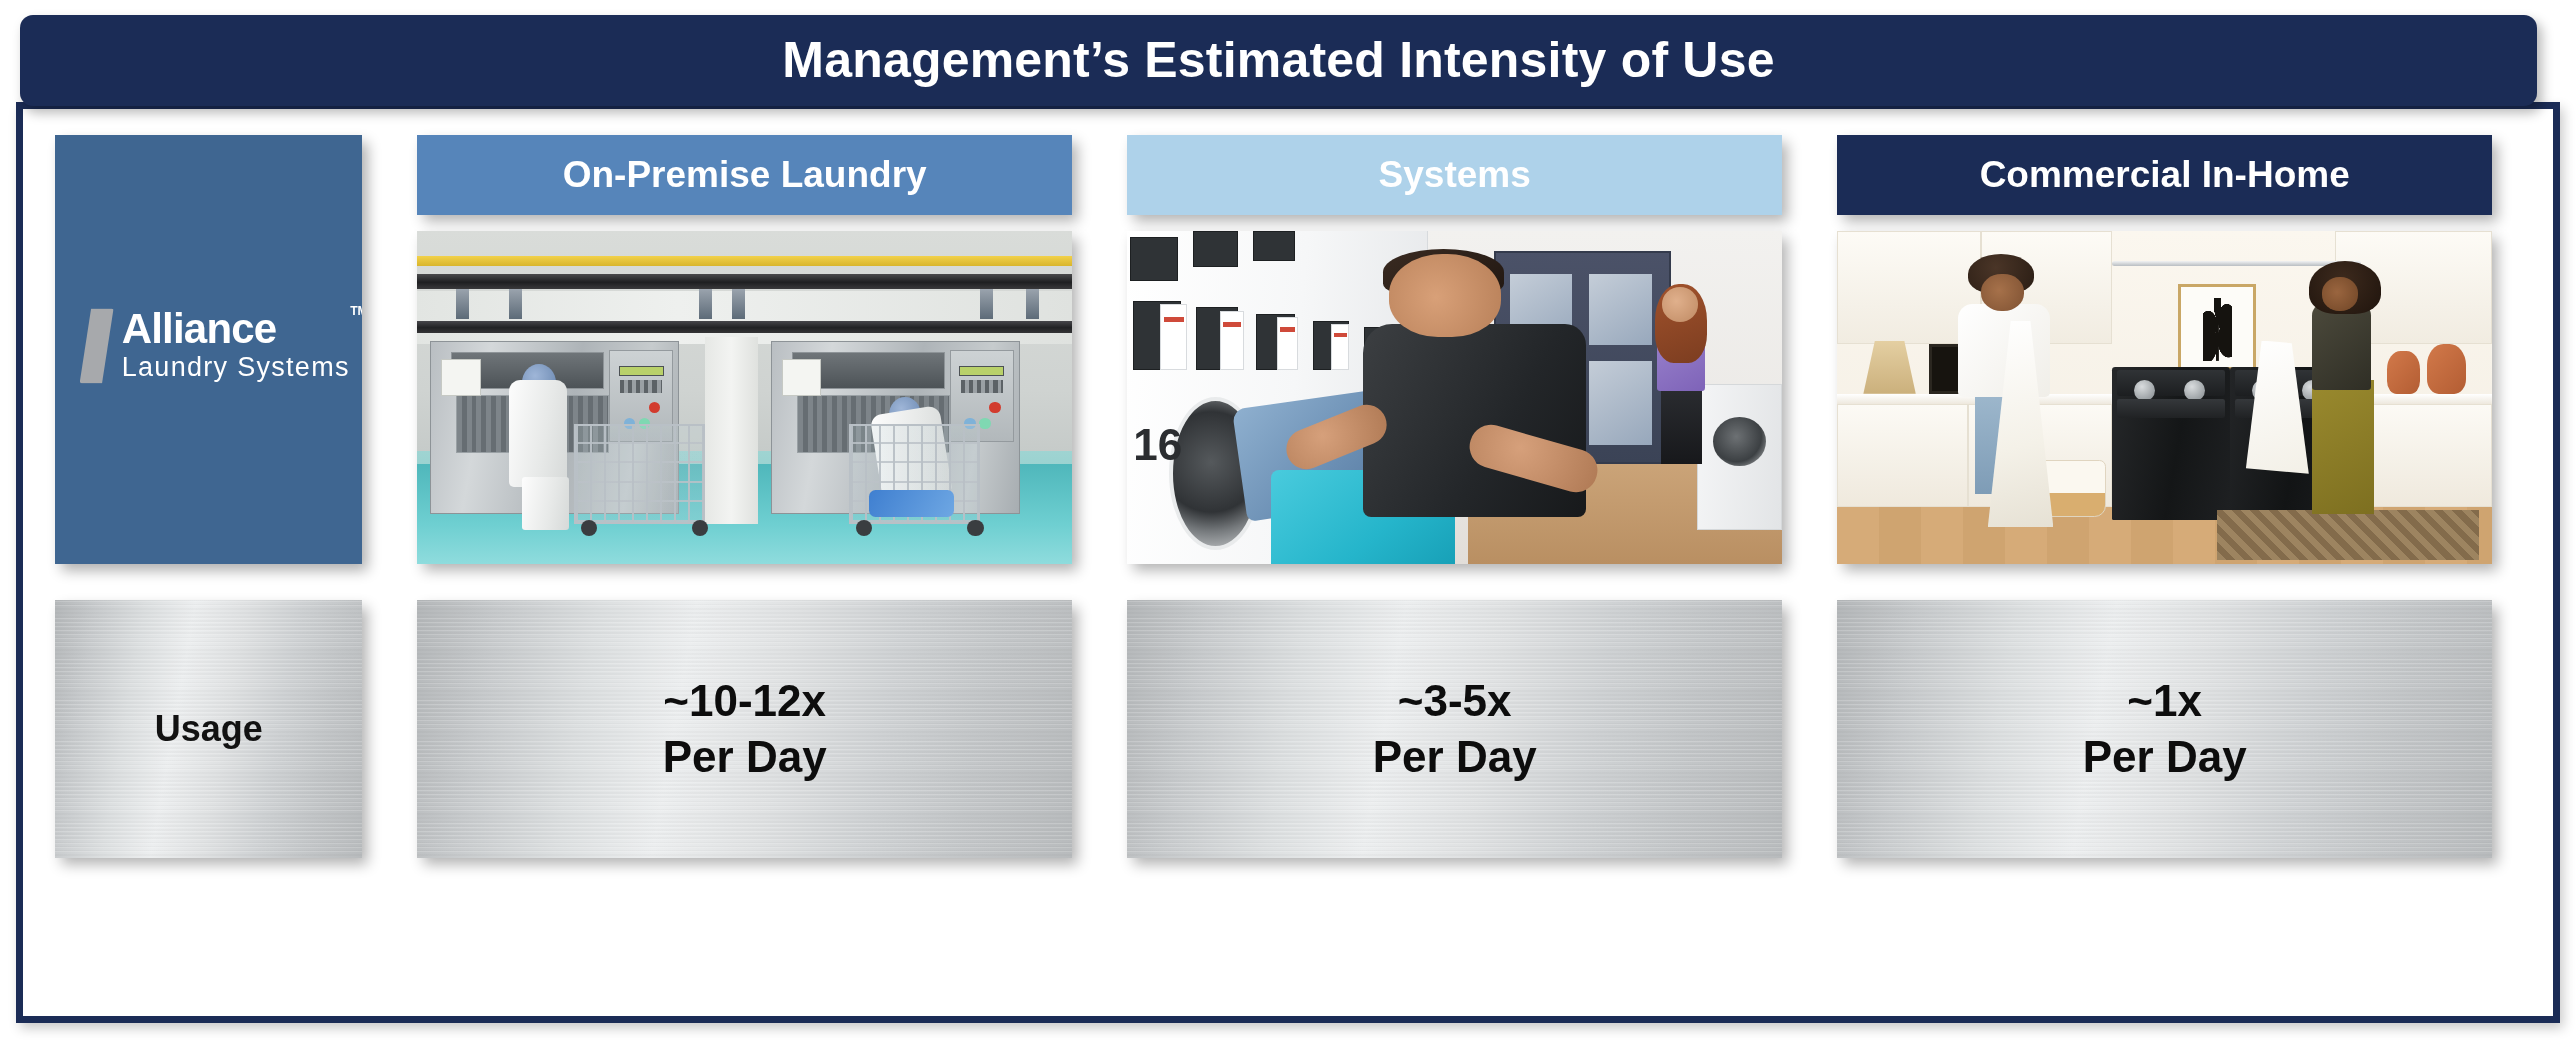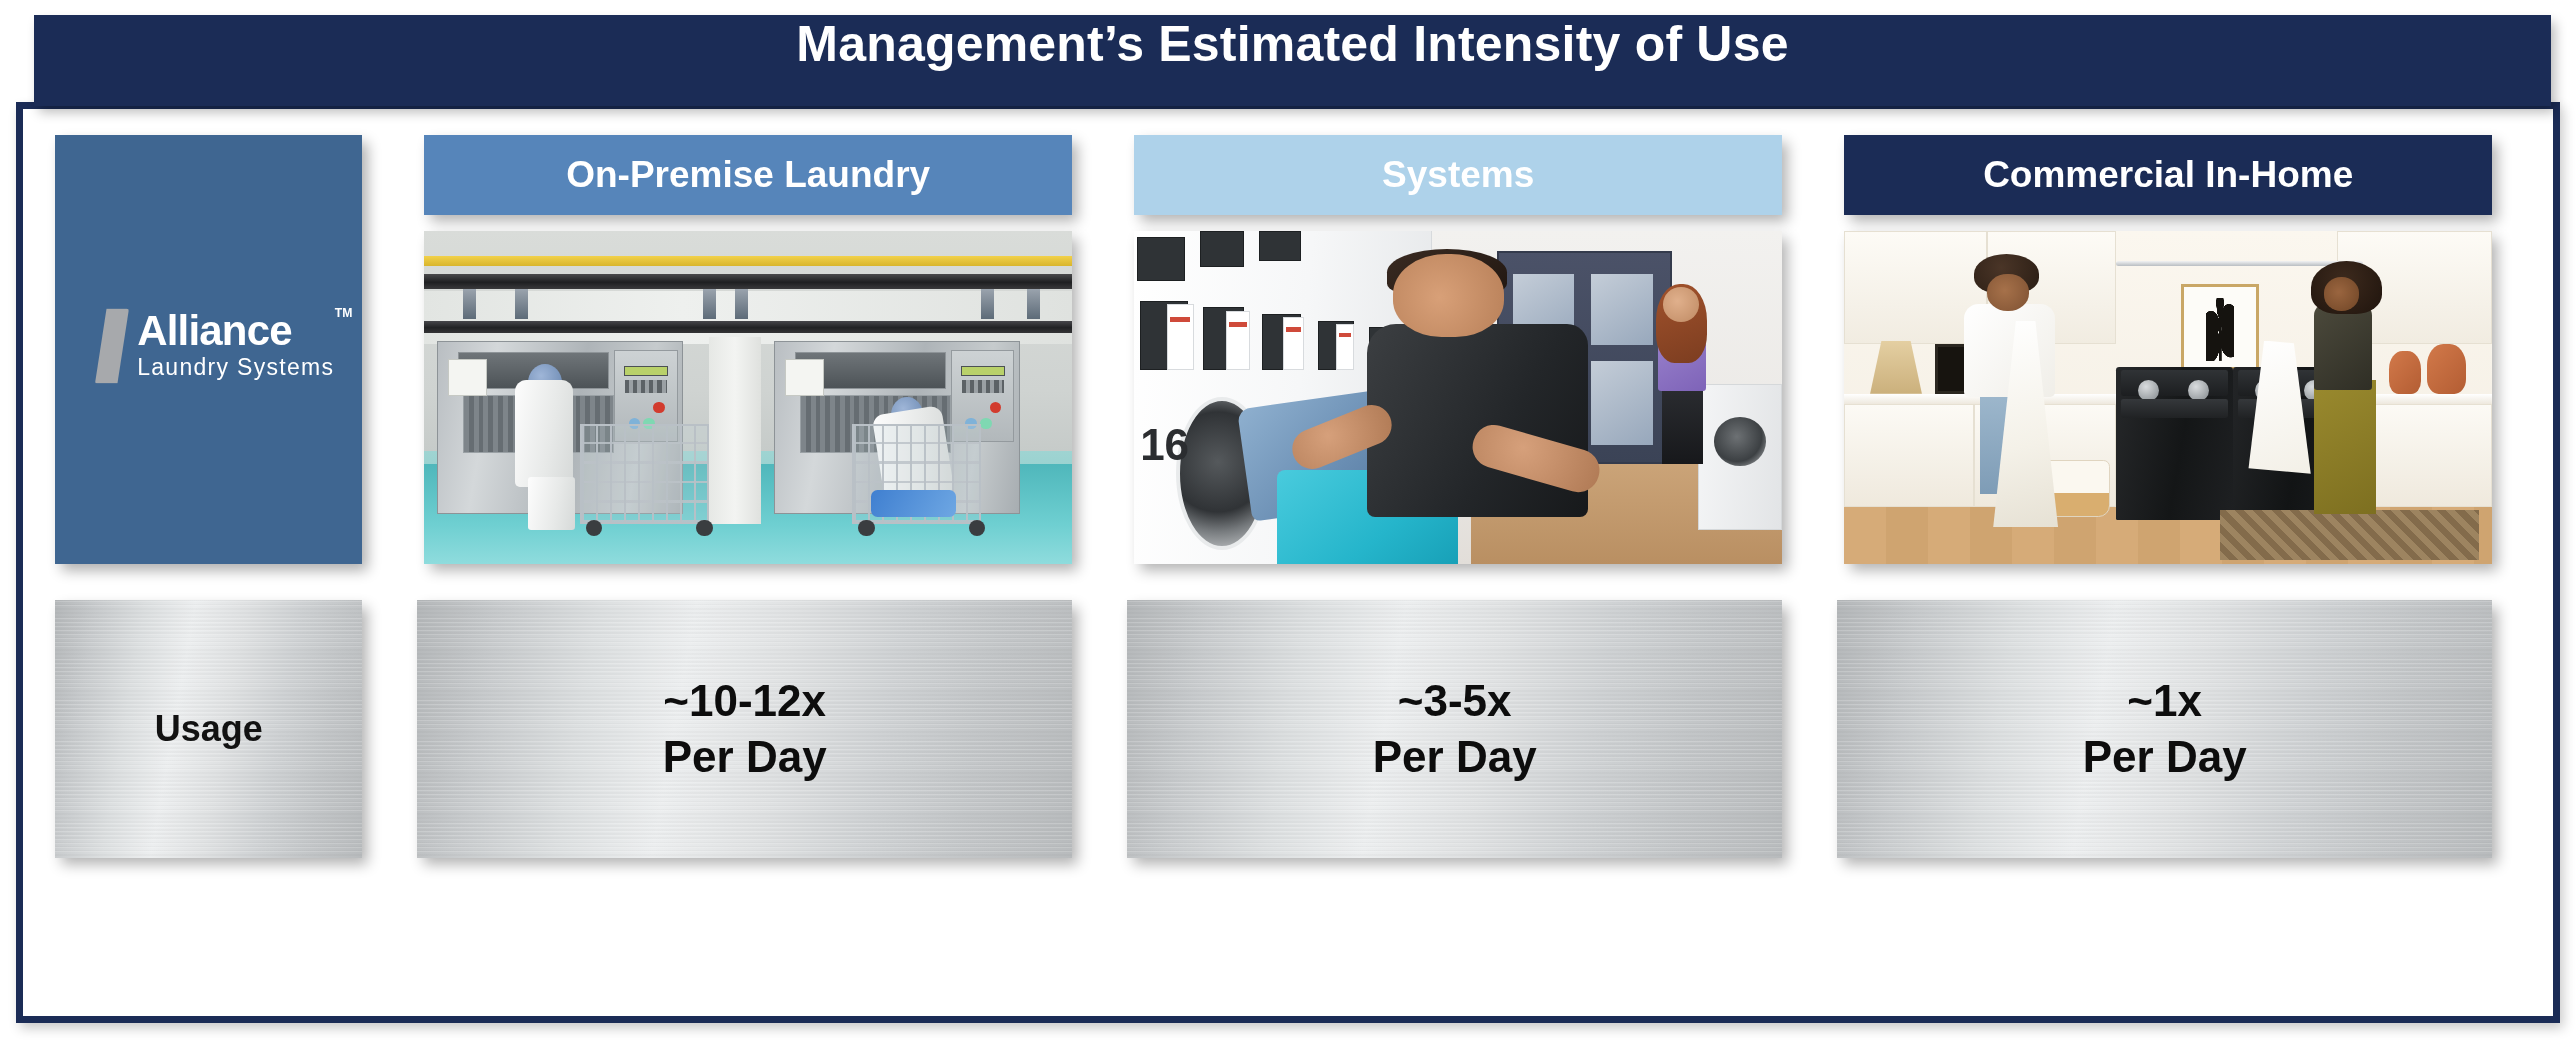--- a/index.html
+++ b/index.html
@@ -15,29 +15,31 @@
   .slide {
     position: relative;
     width: 2576px;
     height: 1041px;
     background: #ffffff;
   }
 
   
   .title-bar {
     position: absolute;
-    left: 34px;
+    left: 20px;
     top: 14.6px;
     width: 2517px;
     height: 91px;
     background: #1B2C56;
     display: flex;
+    align-items: center;
     justify-content: center;
     box-shadow: 4.9px 6.5px 11.4px rgba(0,0,0,0.28);
     z-index: 5;
+    border-radius: 13px;
   }
   .title-text {
     color: #ffffff;
     font-size: 50px;
     font-weight: bold;
     letter-spacing: 0.2px;
     text-align: center;
     white-space: nowrap;
   }
 
@@ -105,32 +107,31 @@
   .logo-tm {
     position: absolute;
     top: -3.2px;
     right: -18px;
     font-size: 12.2px;
     font-weight: bold;
     letter-spacing: 0;
   }
   .logo-sub {
     color: #ffffff;
-    font-size: 23px;
+    font-size: 27px;
     font-weight: normal;
     letter-spacing: 1.3px;
     margin-top: 2.4px;
   }
 
   
   .col-card {
     grid-row: 1;
     display: flex;
     flex-direction: column;
-    margin-left: 7px;
   }
   .col-card.c1 { grid-column: 2; }
   .col-card.c2 { grid-column: 3; }
   .col-card.c3 { grid-column: 4; }
 
   .col-header {
     height: 80px;
     display: flex;
     align-items: center;
     justify-content: center;

